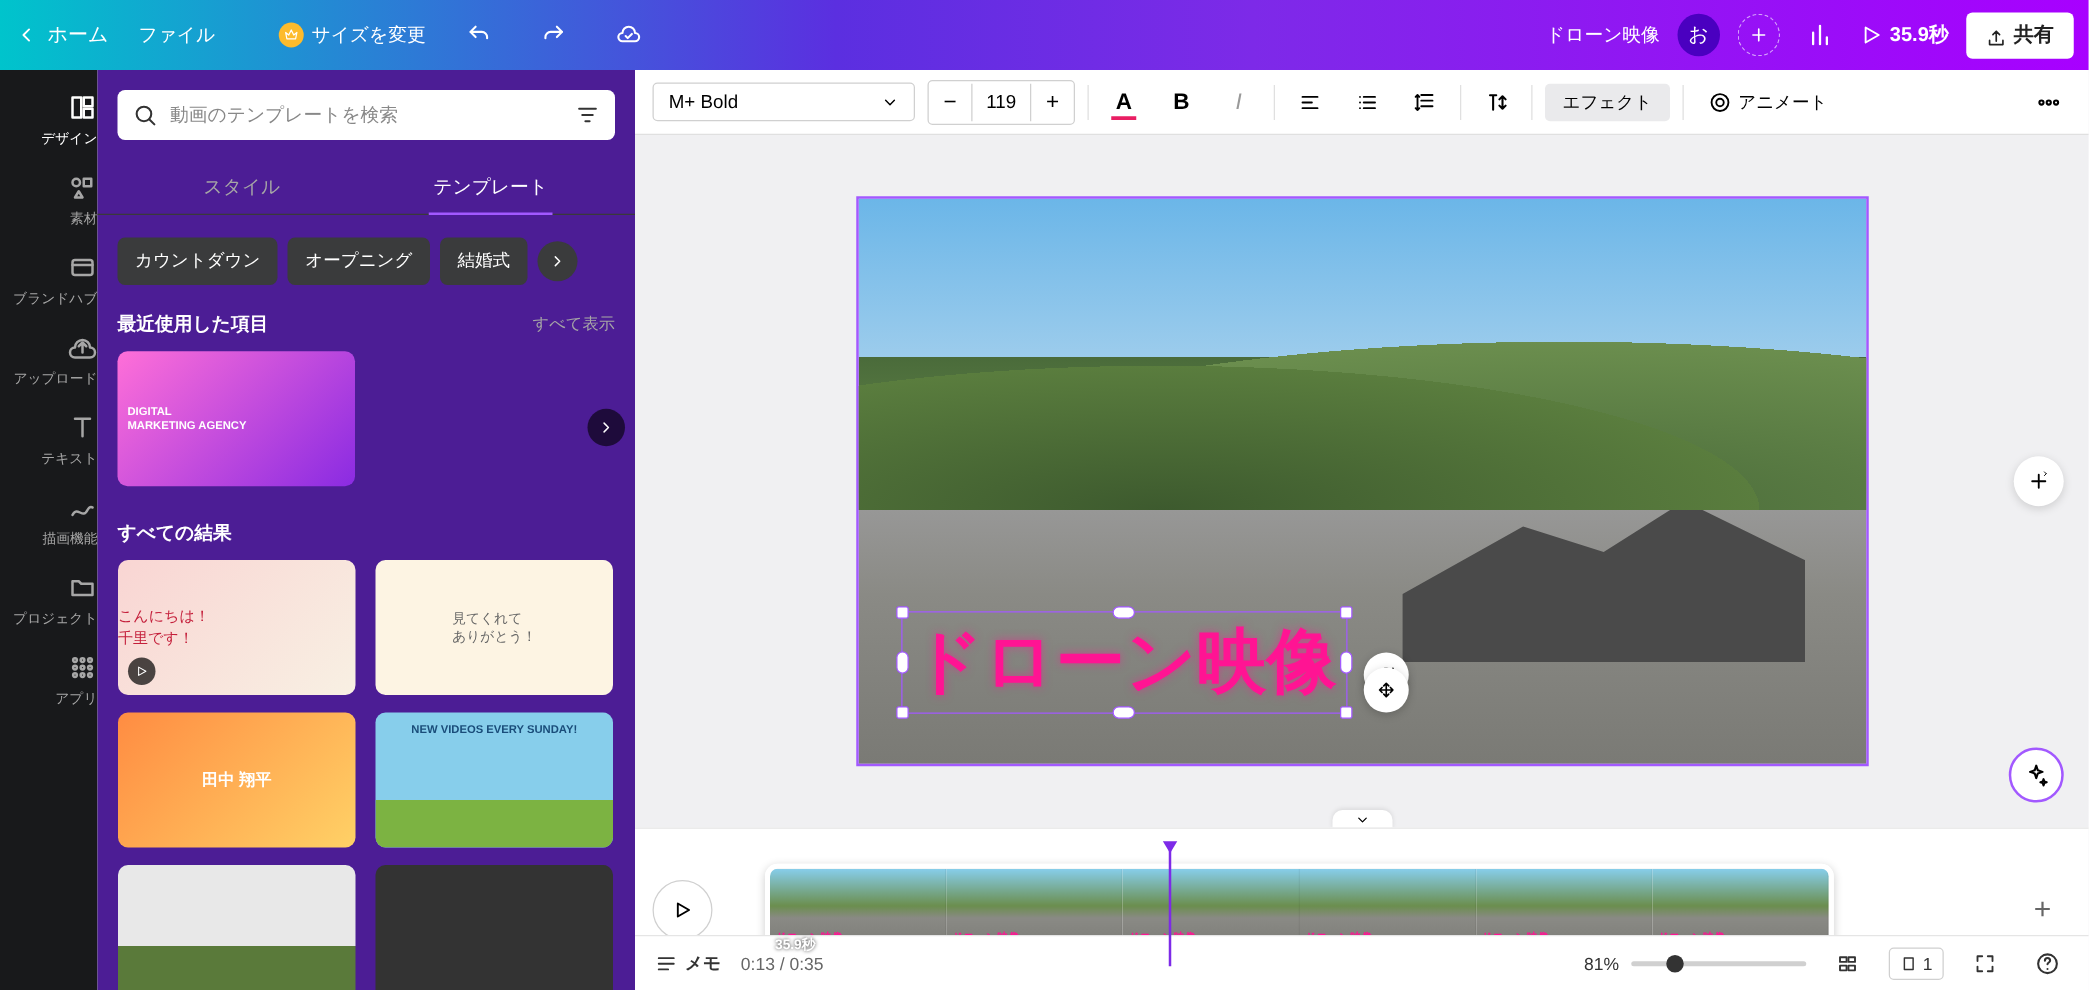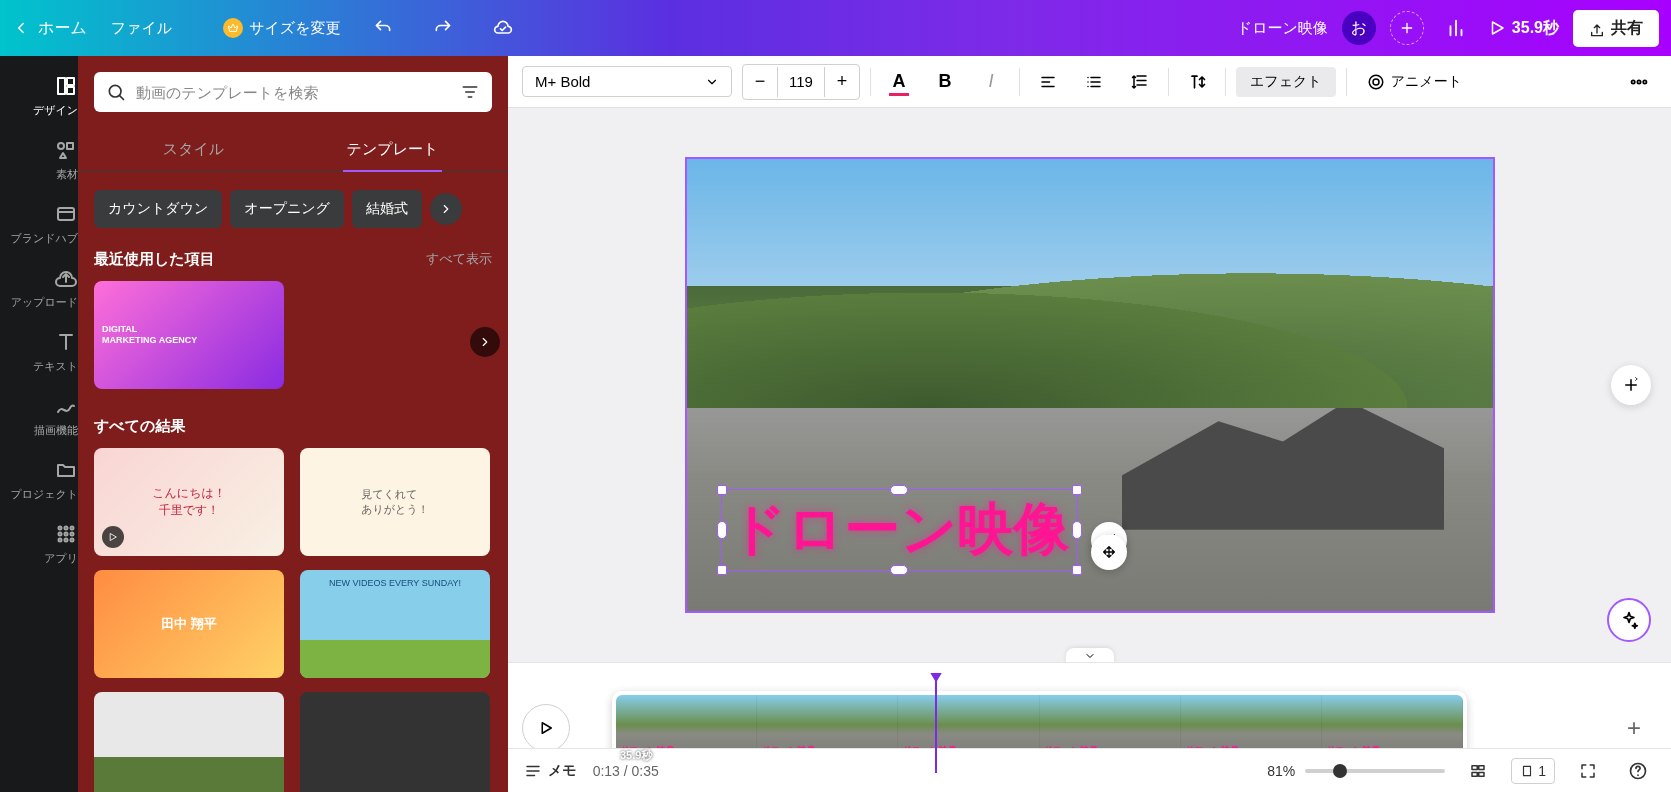--- a/index.html
+++ b/index.html
@@ -26,21 +26,21 @@
 
 .main { display: flex; height: calc(792px - 56px); }
 
 
 .rail { width: 78px; background: #18191b; display: flex; flex-direction: column; align-items: center; padding-top: 8px; color: #a6a6a6; }
 .rail .railitem { width: 100%; padding: 10px 0; display: flex; flex-direction: column; align-items: flex-end; gap: 5px; cursor: pointer; font-size: 11px; }
 .rail .railitem.active { color: #fff; }
 .rail .railitem svg { width: 24px; height: 24px; }
 
 
-.panel { width: 430px; background: #7f1d1d; color: #fff; display: flex; flex-direction: column; position: relative; }
+.panel { width: 430px; background: #4c1d95; color: #fff; display: flex; flex-direction: column; position: relative; }
 .panel .search { margin: 16px; background: #fff; border-radius: 6px; display: flex; align-items: center; padding: 10px 12px; color: #333; position: relative; }
 .panel .search input { border: none; outline: none; flex: 1; font-size: 15px; margin-left: 10px; color: #333; background: transparent; }
 .panel .search input::placeholder { color: #888; }
 .panel .tabs { display: flex; padding: 0 16px; border-bottom: 1px solid #3a3a3a; }
 .panel .tabs .tab { flex: 1; text-align: center; padding: 12px 0; font-size: 15px; color: #a6a6a6; cursor: pointer; position: relative; }
 .panel .tabs .tab.active { color: #fff; }
 .panel .tabs .tab.active::after { content: ''; position: absolute; bottom: -1px; left: 25%; right: 25%; height: 2px; background: #a259ff; }
 .panel .chips { display: flex; gap: 8px; padding: 18px 16px 12px; align-items: center; }
 .panel .chip { background: #3a3b3c; padding: 10px 14px; border-radius: 6px; font-size: 14px; cursor: pointer; white-space: nowrap; }
 .panel .chipnav { width: 32px; height: 32px; background: #3a3b3c; border-radius: 50%; display: flex; align-items: center; justify-content: center; cursor: pointer; flex-shrink: 0; }
@@ -51,28 +51,28 @@
 .panel .thumb .playicon { position: absolute; bottom: 8px; left: 8px; width: 22px; height: 22px; background: rgba(0,0,0,0.7); border-radius: 50%; display: flex; align-items: center; justify-content: center; }
 .panel .thumbnav { position: absolute; right: 8px; top: 50%; transform: translateY(-50%); width: 30px; height: 30px; background: rgba(0,0,0,0.6); border-radius: 50%; display: flex; align-items: center; justify-content: center; cursor: pointer; }
 .panel .grid { display: grid; grid-template-columns: 1fr 1fr; gap: 14px; padding: 4px 16px; overflow-y: auto; }
 .panel .collapse { position: absolute; right: -20px; top: 345px; width: 20px; height: 80px; background: #252627; border-radius: 0 10px 10px 0; display: flex; align-items: center; justify-content: center; cursor: pointer; }
 
 
 .t1 { background: linear-gradient(135deg, #ff6fd8 0%, #8a2be2 100%); display: flex; align-items: center; padding: 8px; }
 .t1 .txt { font-size: 9px; font-weight: 700; color: #fff; line-height: 1.2; }
 .t2 { background: linear-gradient(90deg, #c41e3a 0%, #2b2b2b 70%); display: flex; align-items: center; padding: 12px; }
 .t2 .txt { font-size: 14px; font-weight: 700; color: #fff; }
-.t3 { background: linear-gradient(135deg, #f9d5d3 0%, #f8f0e3 100%); display: flex; flex-direction: column; align-items: center; justify-content: center; }
+.t3 { background: linear-gradient(135deg, #f9d5d3 0%, #f8f0e3 100%); display: flex; flex-direction: column; justify-content: center; }
 .t3 .txt { font-size: 12px; color: #c41e3a; font-weight: 500; }
 .t4 { background: #fdf4e3; display: flex; align-items: center; justify-content: center; }
 .t4 .txt { font-size: 11px; color: #666; }
 .t5 { background: linear-gradient(135deg, #ff8c42 0%, #ffd166 100%); display: flex; flex-direction: column; align-items: center; justify-content: center; }
 .t5 .txt { font-size: 13px; color: #fff; font-weight: 700; }
 .t6 { background: #87ceeb; position: relative; }
-.t6 .txt { position: absolute; top: 8px; left: 0; right: 0; text-align: center; font-size: 9px; color: #1a4d7a; font-weight: 400; }
+.t6 .txt { position: absolute; top: 8px; left: 0; right: 0; text-align: center; font-size: 9px; color: #1a4d7a; font-weight: 700; }
 .t6::after { content: ''; position: absolute; bottom: 0; left: 0; right: 0; height: 35%; background: #7cb342; }
 .t7 { background: linear-gradient(#e8e8e8 60%, #5a7a3a 60%); }
 .t8 { background: #333; }
 
 
 .editor { flex: 1; background: #f0f0f2; display: flex; flex-direction: column; position: relative; }
 
 
 .texttool { height: 52px; background: #fff; border-bottom: 1px solid #e0e0e0; display: flex; align-items: center; padding: 0 14px; gap: 10px; }
 .texttool .fontsel { display: flex; align-items: center; border: 1px solid #d0d0d0; border-radius: 4px; padding: 6px 12px; width: 210px; justify-content: space-between; cursor: pointer; font-size: 15px; }

